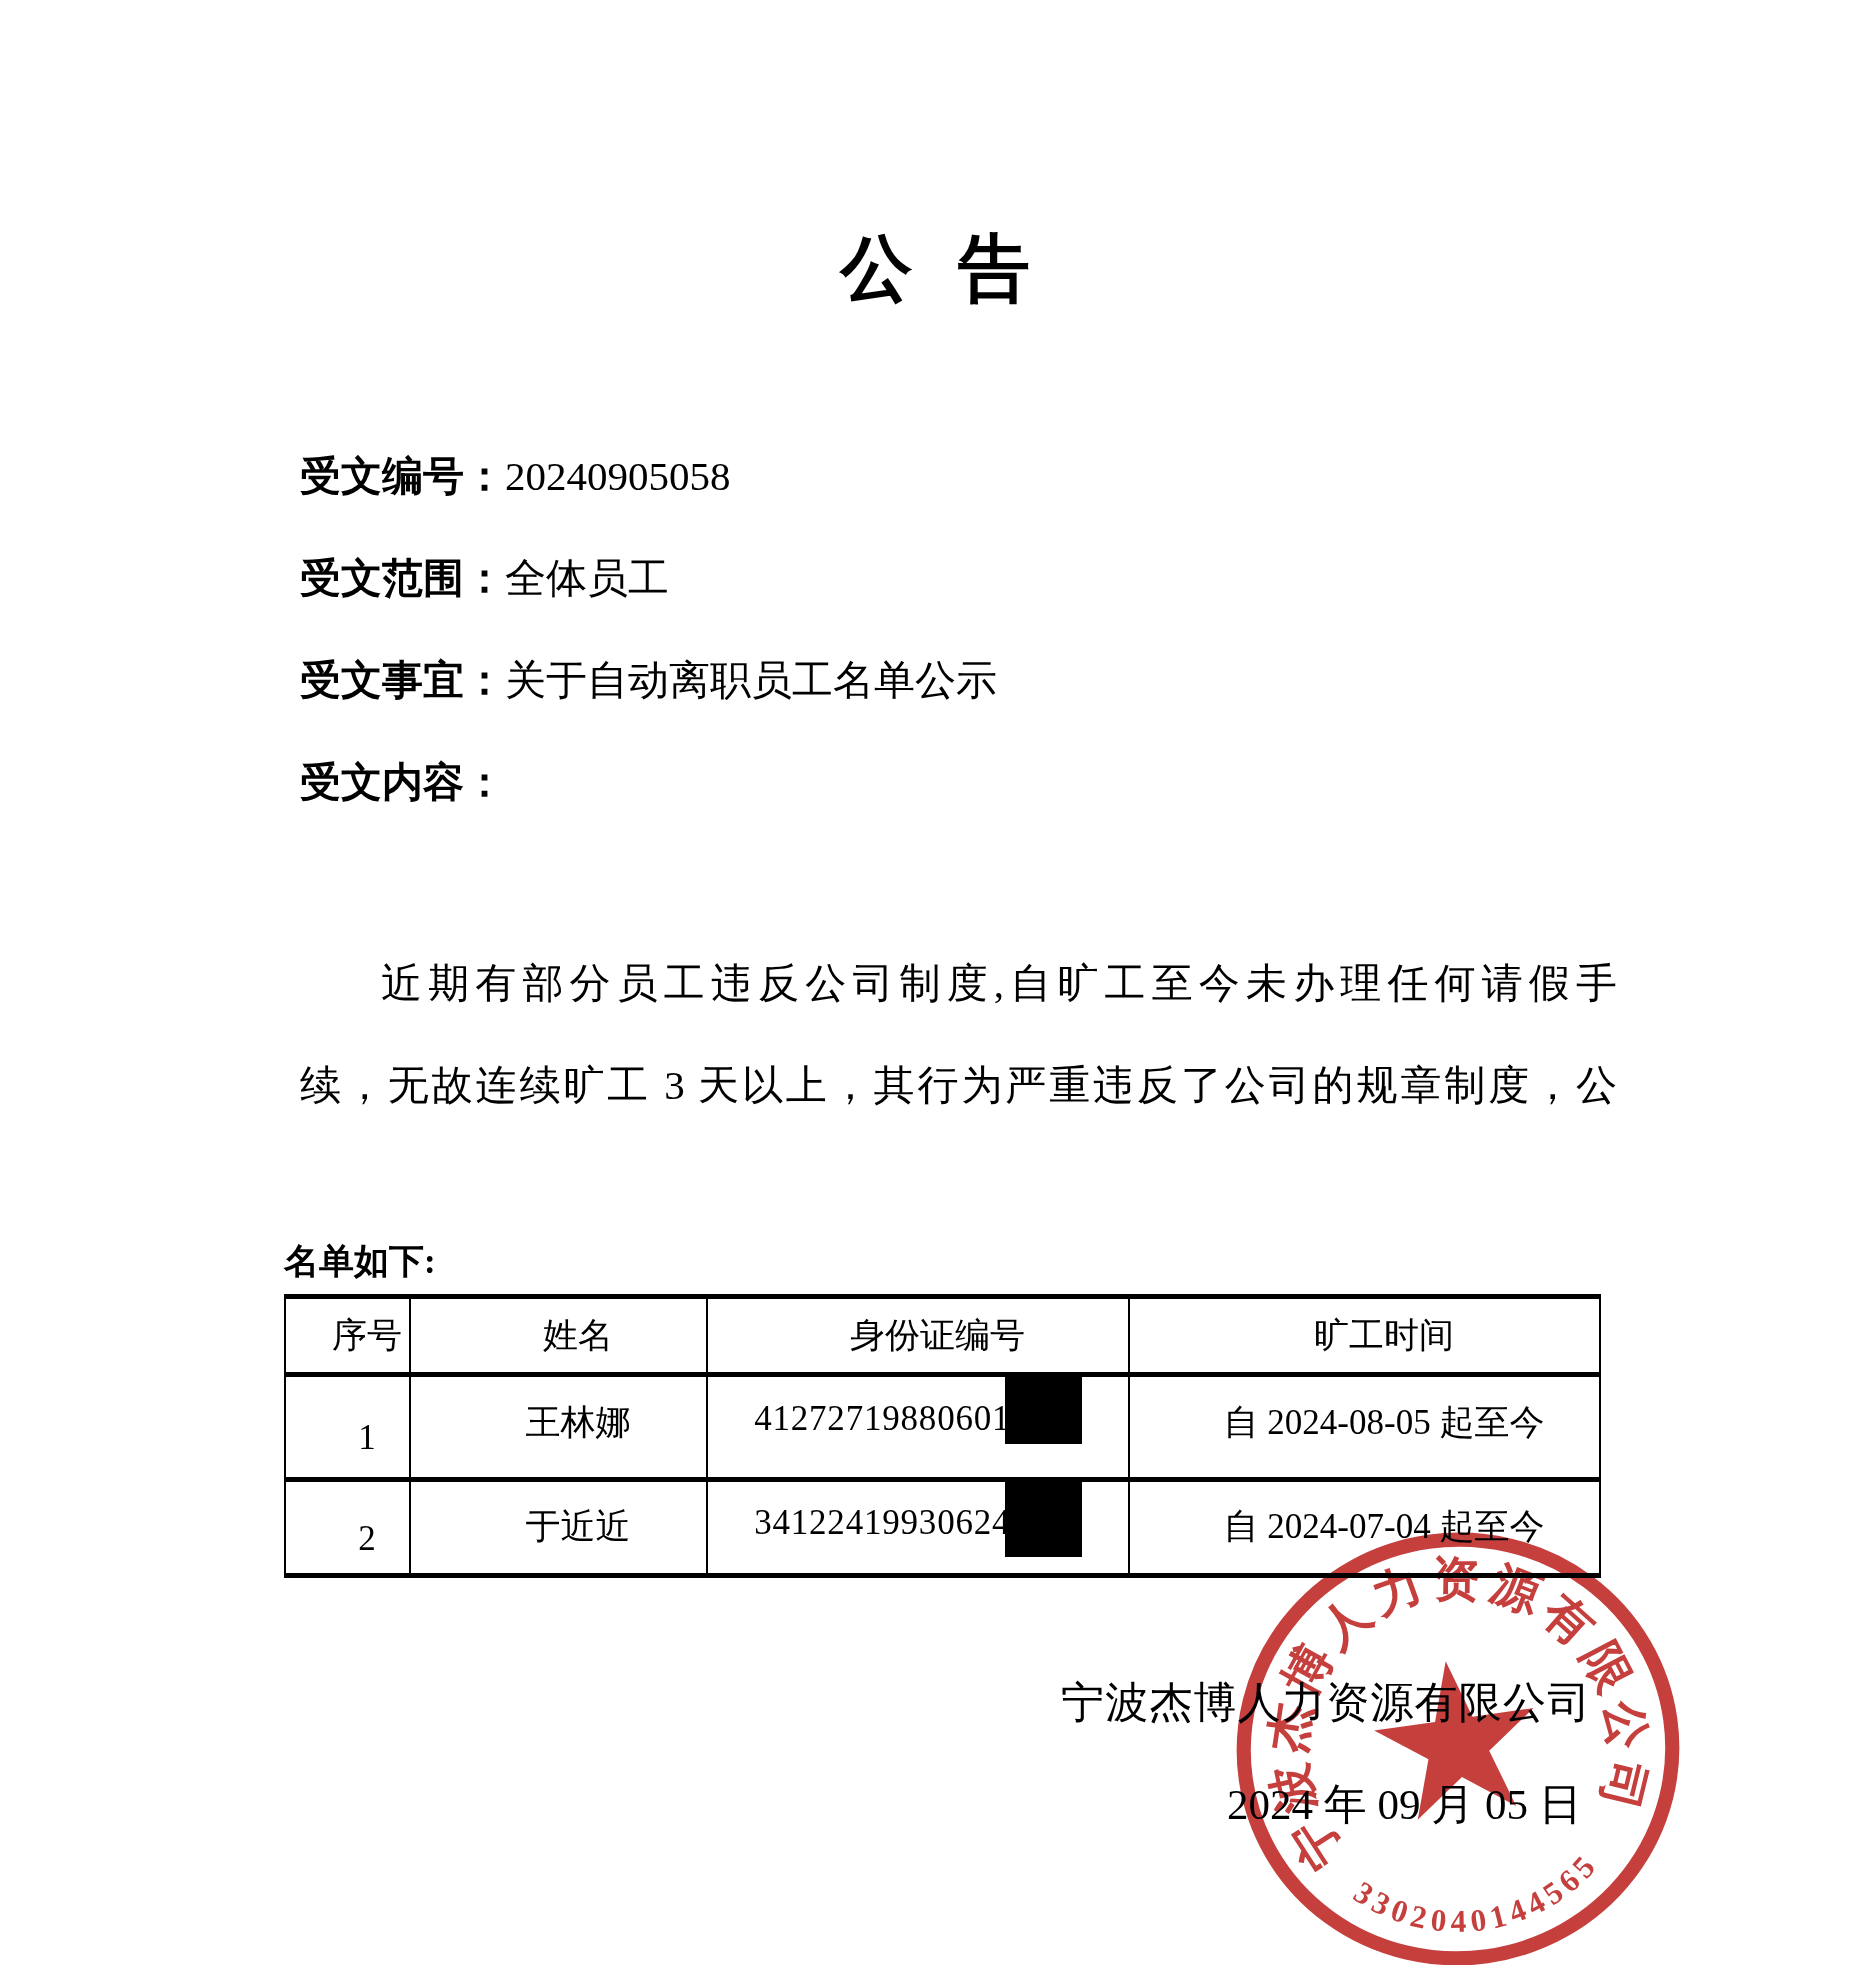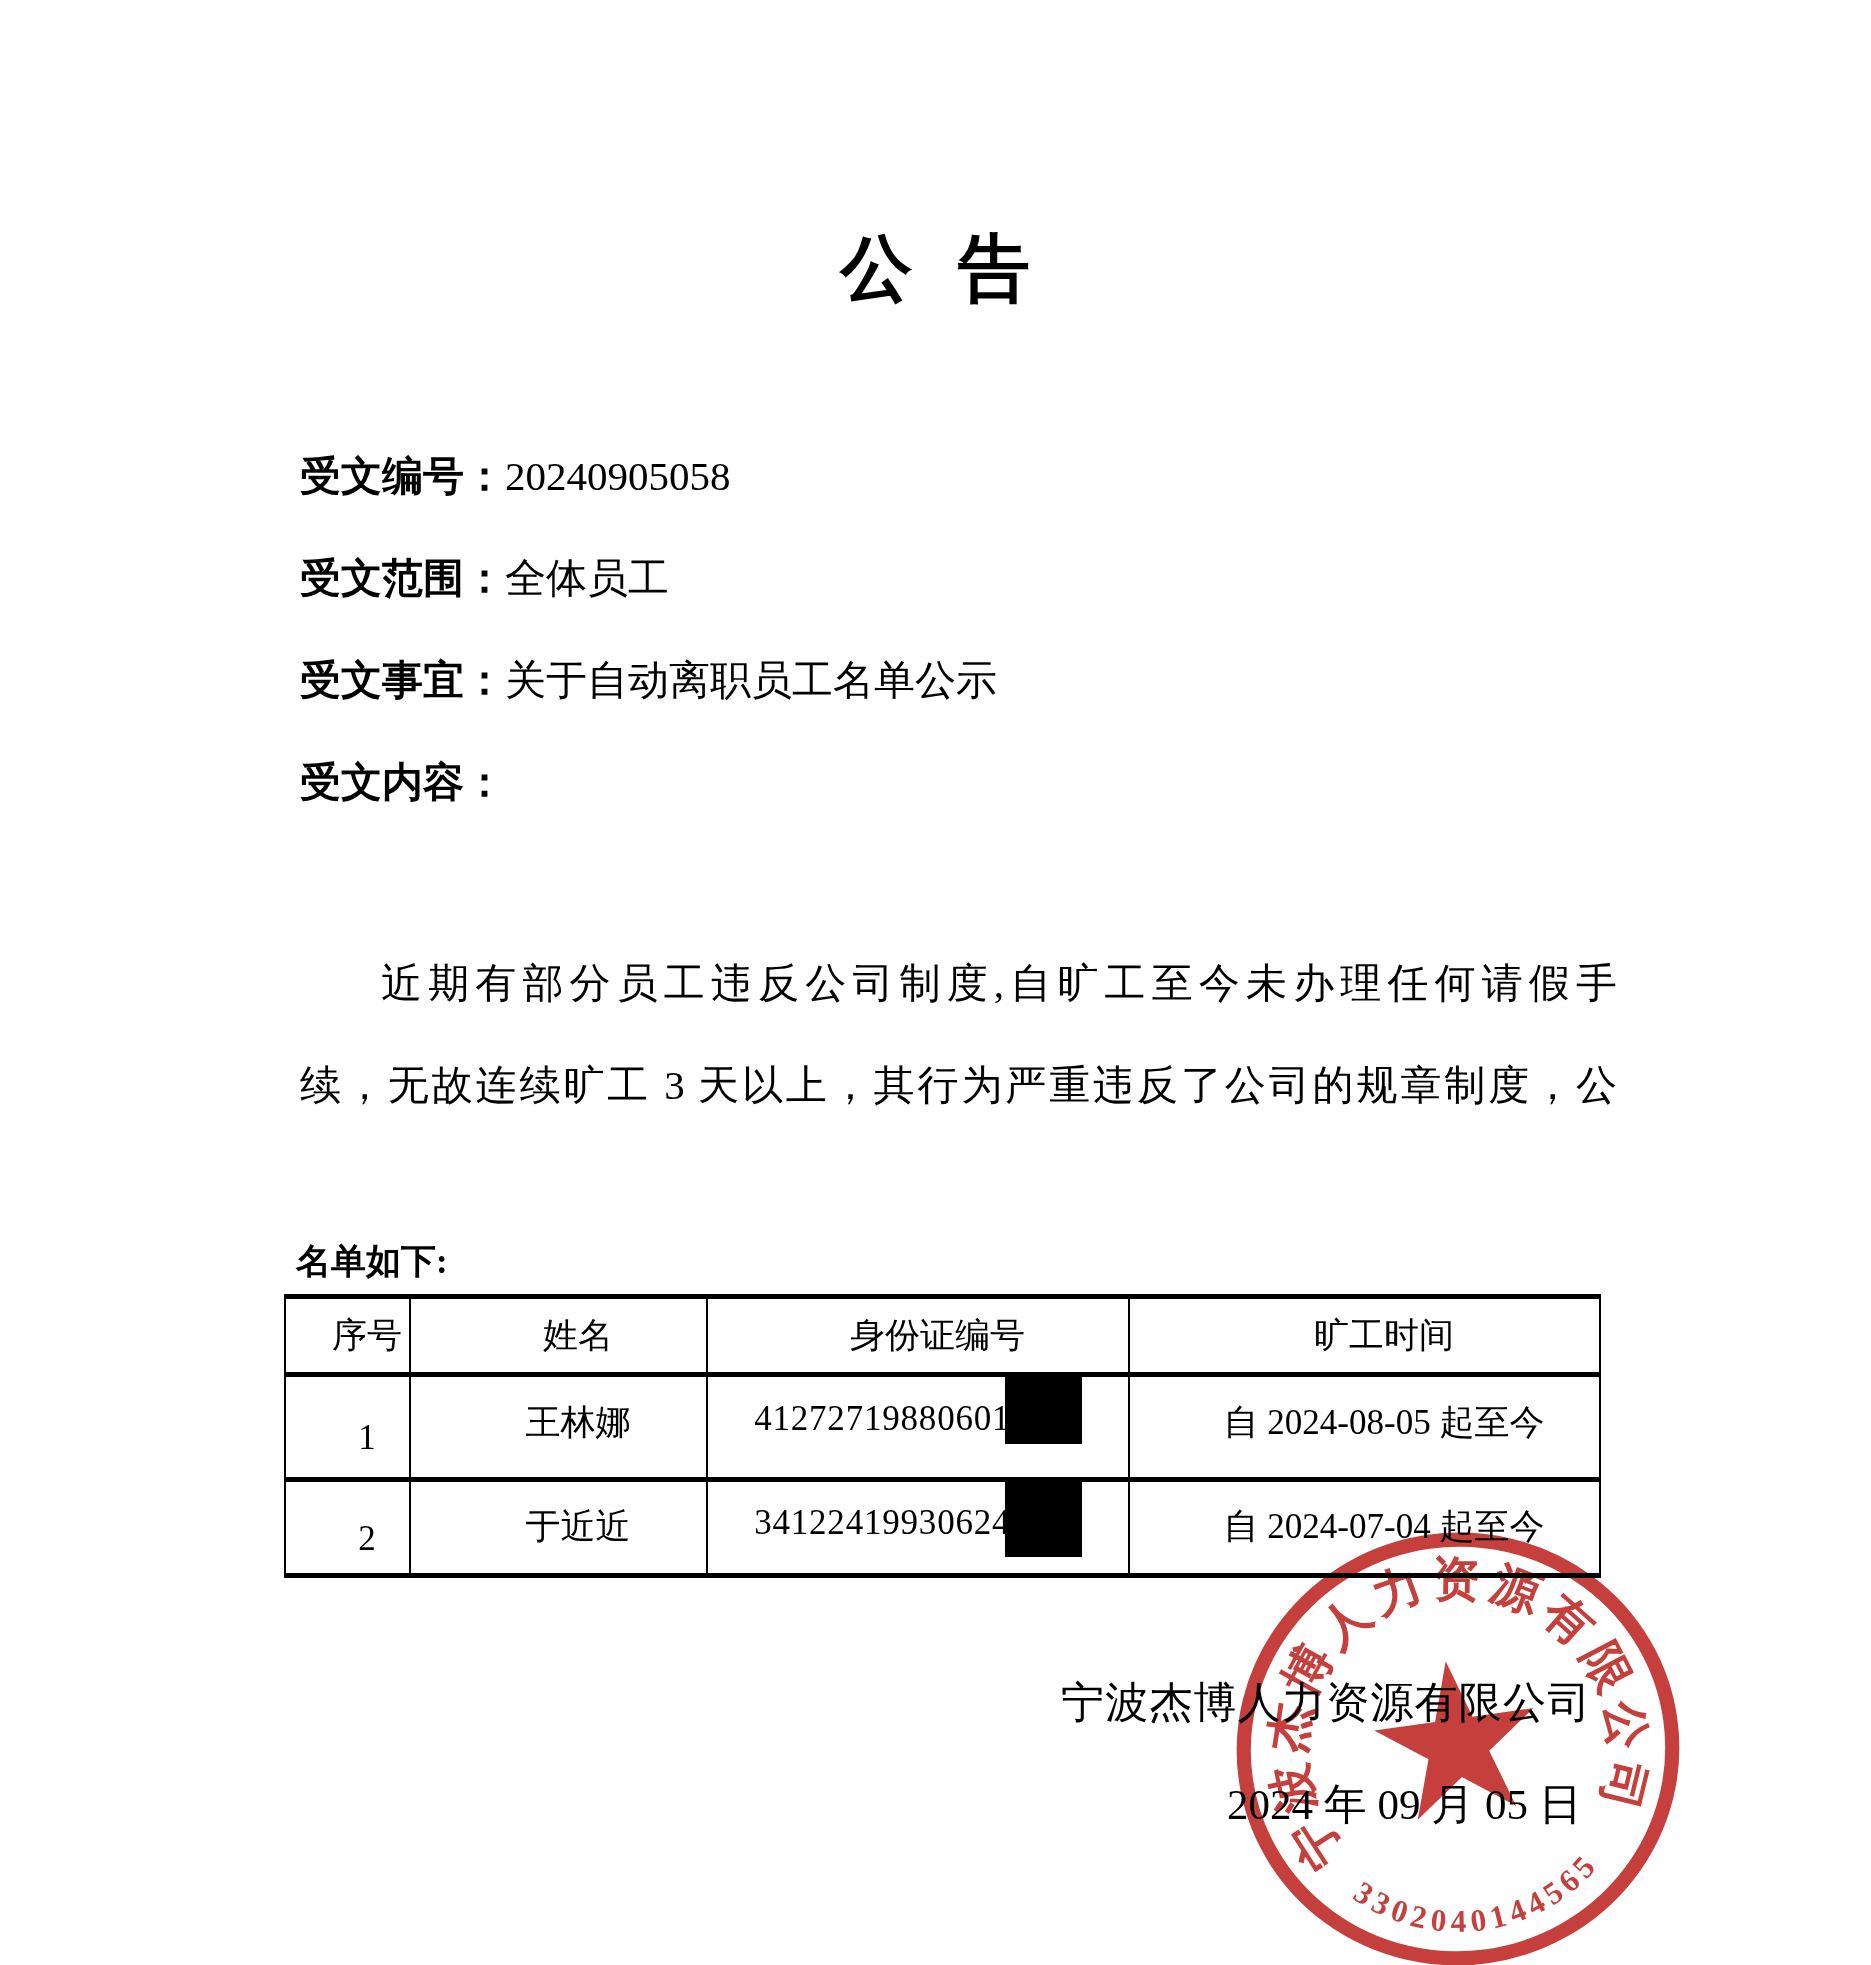--- a/index.html
+++ b/index.html
@@ -54,21 +54,21 @@
   }
   .body-line {
     text-align: justify;
     text-align-last: justify;
   }
   .body-line.first { text-indent: 81px; }
   .body-line.last  { text-align-last: left; }
   
   .list-intro {
     position: absolute;
-    left: 296px;
+    left: 284px;
     top: 1241px;
     font-size: 35px;
     font-weight: bold;
     line-height: 1.2;
   }
   
   .notice-table {
     position: absolute;
     left: 284px;
     top: 1294px;

